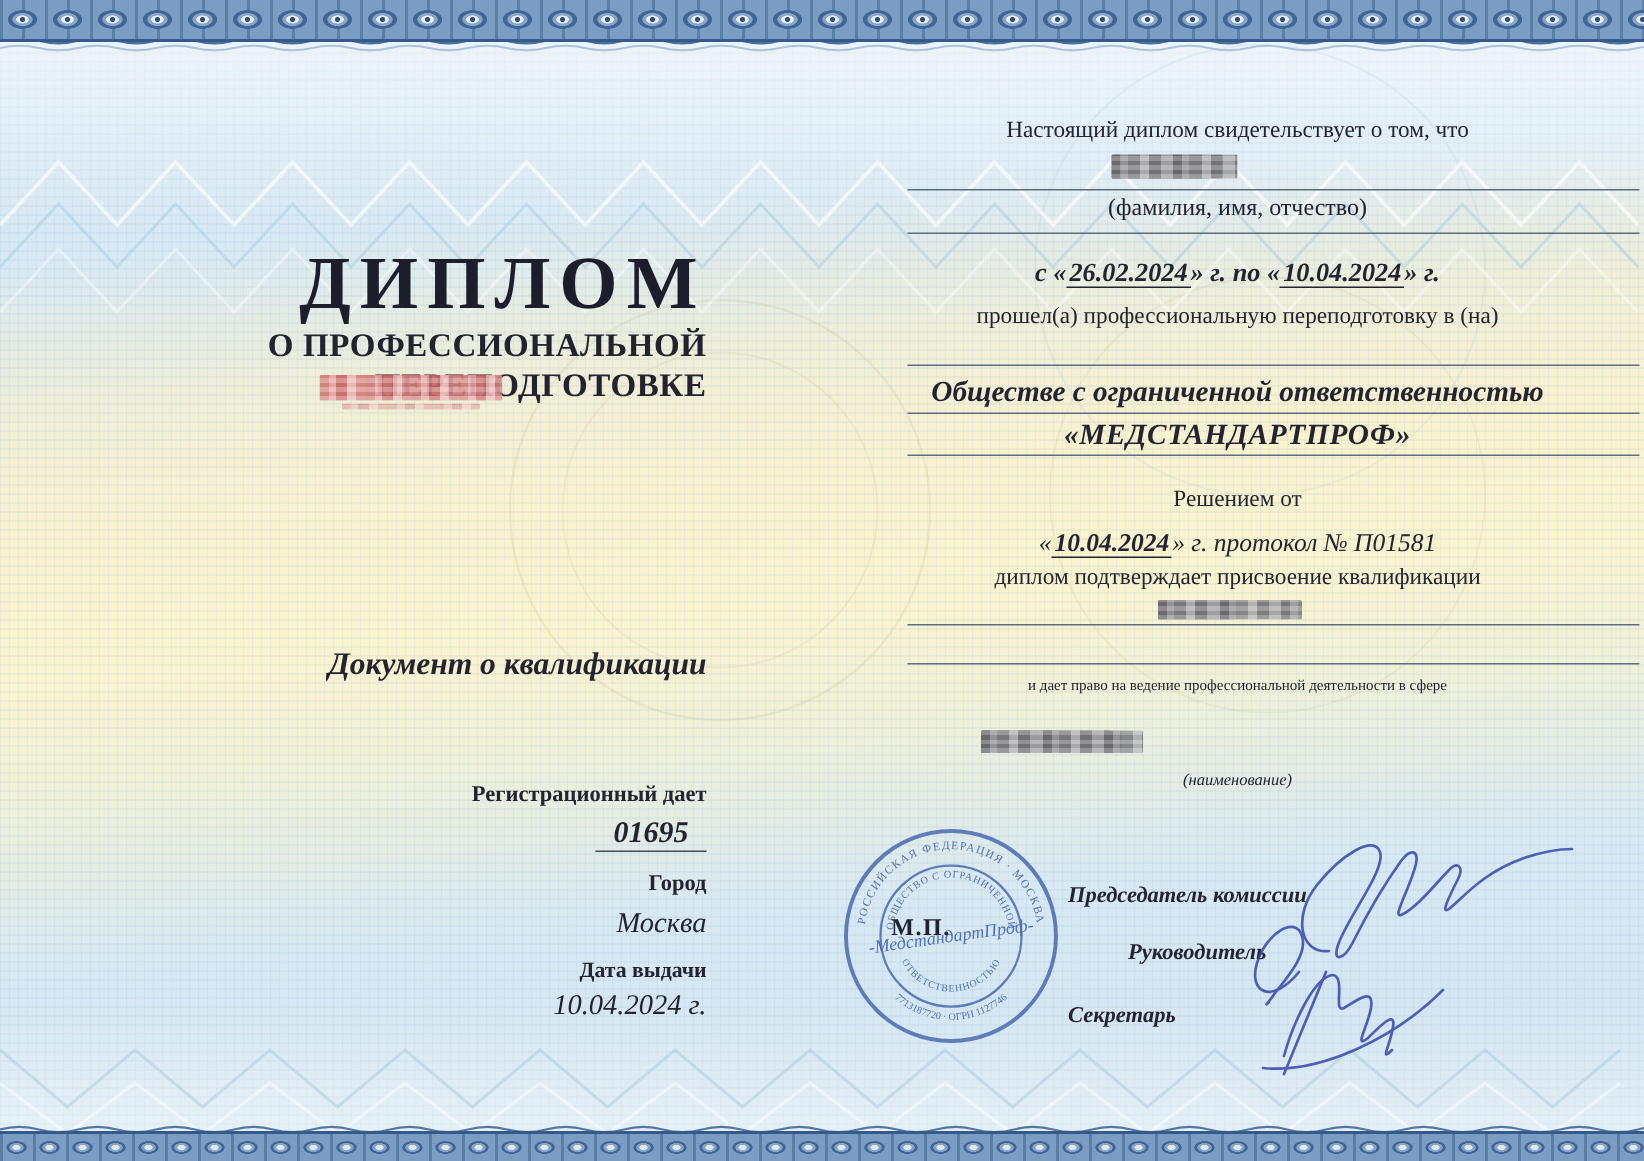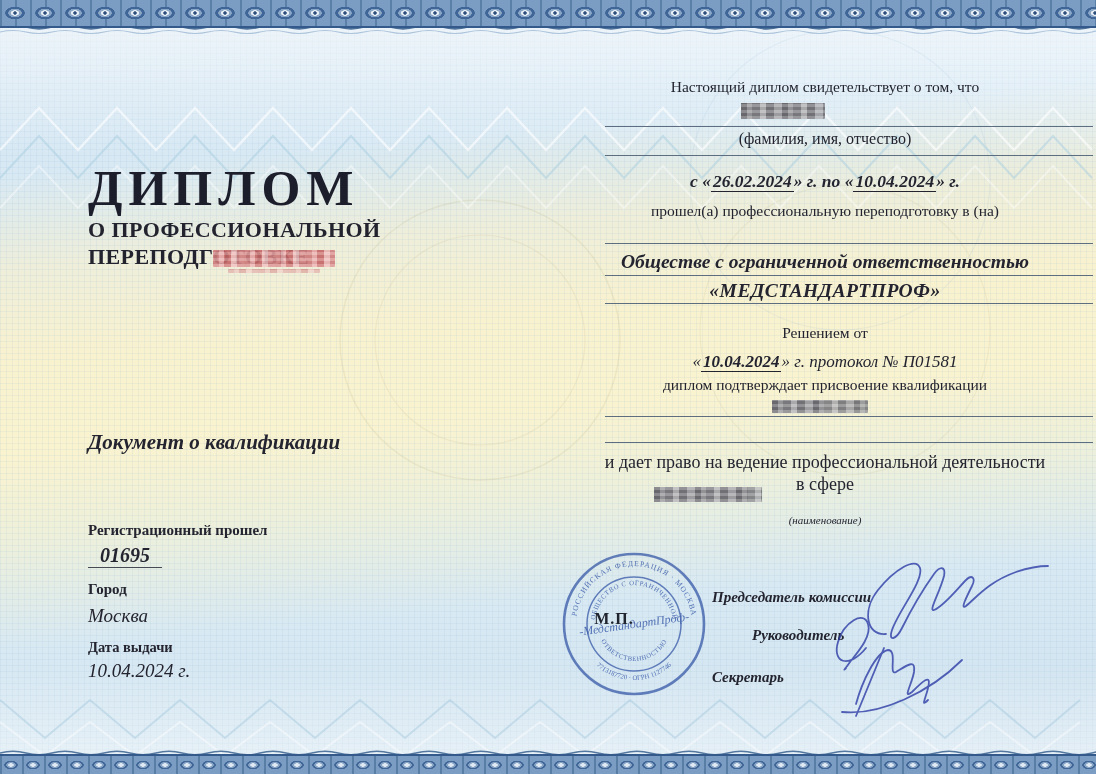--- a/index.html
+++ b/index.html
@@ -32,21 +32,21 @@
   .ribbon-bottom{position:absolute;bottom:0;left:0;right:0;height:18px;z-index:3;
     background-color:#6e92ba;
     background-image:
       radial-gradient(ellipse 8px 5px at 11px 9px, #dfe9f3 0 2.5px, #87a4c6 3px 4.5px, #3f6697 5px 6.5px, rgba(0,0,0,0) 7px),
       repeating-linear-gradient(90deg, #587ea6 0 2px, #7b9dc4 2px 22px);
     background-size:22px 18px,22px 18px;
     border-top:2px solid #34598b;}
   #deco{position:absolute;inset:0;width:1096px;height:774px;pointer-events:none;z-index:1;}
 
   
-  .l{position:absolute;left:88px;width:400px;text-align:left;line-height:1.22;z-index:2;font-family:Liberation Serif, serif;}
+  .l{position:absolute;left:71px;width:400px;text-align:right;line-height:1.22;z-index:2;font-family:Liberation Serif, serif;}
   .c{position:absolute;left:600px;width:450px;text-align:center;line-height:1.22;z-index:2;}
   .rline{position:absolute;left:605px;width:488px;height:1px;background:#5d6e80;z-index:2;}
 
   
   .title{top:158px;font-size:50px;font-weight:bold;letter-spacing:6px;color:#1d1e2b;}
   .subtitle{top:217px;font-size:22px;font-weight:600;letter-spacing:.4px;color:#22232f;}
   .doctype{top:430px;font-size:21px;font-style:italic;font-weight:600;}
   .reglabel{top:521px;font-size:15px;font-weight:600;}
   .regnum{top:543px;font-size:20px;font-style:italic;font-weight:600;}
   .citylabel{top:580px;font-size:15px;font-weight:600;}
@@ -59,21 +59,21 @@
   .statement{top:78px;font-size:15.5px;}
   .fio{top:129px;font-size:16px;}
   .period{top:171px;font-size:17.5px;font-weight:bold;font-style:italic;}
   .training{top:202px;font-size:15.5px;}
   .org1{top:250px;font-size:19.5px;font-weight:bold;font-style:italic;}
   .org2{top:279px;font-size:19.5px;font-weight:bold;font-style:italic;letter-spacing:.5px;}
   .declabel{top:324px;font-size:15.5px;}
   .decision{top:352px;font-size:17px;font-style:italic;}
   .decision b{font-weight:bold;}
   .confirm{top:376px;font-size:15.5px;}
-  .sphere{top:452px;font-size:18px;}
+  .sphere{top:452px;font-size:10px;}
   .caption2{top:514px;font-size:11px;font-style:italic;}
   .u{border-bottom:1.5px solid currentColor;padding:0 2px;text-align:center;}
 
   
   .px{position:absolute;z-index:2;border-radius:1px;opacity:.88;
     background-image:
       repeating-linear-gradient(0deg, rgba(255,255,255,.20) 0 3px, rgba(0,0,0,.06) 3px 6px),
       repeating-linear-gradient(90deg, #6e6e74 0 6px, #9b9b9f 6px 11px, #7f7f84 11px 19px, #b3b3b6 19px 25px, #77777c 25px 33px, #a6a6aa 33px 41px);}
   .px-red{position:absolute;z-index:2;border-radius:1px;opacity:.9;
     background-image:
@@ -112,21 +112,21 @@
       <path d="M0,27 Q13,23.5 26,27 Q39,30.5 52,27 Q65,23.5 78,27 Q91,30.5 104,27 Q117,23.5 130,27 Q143,30.5 156,27 Q169,23.5 182,27 Q195,30.5 208,27 Q221,23.5 234,27 Q247,30.5 260,27 Q273,23.5 286,27 Q299,30.5 312,27 Q325,23.5 338,27 Q351,30.5 364,27 Q377,23.5 390,27 Q403,30.5 416,27 Q429,23.5 442,27 Q455,30.5 468,27 Q481,23.5 494,27 Q507,30.5 520,27 Q533,23.5 546,27 Q559,30.5 572,27 Q585,23.5 598,27 Q611,30.5 624,27 Q637,23.5 650,27 Q663,30.5 676,27 Q689,23.5 702,27 Q715,30.5 728,27 Q741,23.5 754,27 Q767,30.5 780,27 Q793,23.5 806,27 Q819,30.5 832,27 Q845,23.5 858,27 Q871,30.5 884,27 Q897,23.5 910,27 Q923,30.5 936,27 Q949,23.5 962,27 Q975,30.5 988,27 Q1001,23.5 1014,27 Q1027,30.5 1040,27 Q1053,23.5 1066,27 Q1079,30.5 1092,27 Q1105,23.5 1118,27 Q1131,30.5 1144,27" fill="none" stroke="#3a628f" stroke-width="1.8" opacity="0.9"></path>
       <path d="M0,32 Q13,29 26,32 Q39,35 52,32 Q65,29 78,32 Q91,35 104,32 Q117,29 130,32 Q143,35 156,32 Q169,29 182,32 Q195,35 208,32 Q221,29 234,32 Q247,35 260,32 Q273,29 286,32 Q299,35 312,32 Q325,29 338,32 Q351,35 364,32 Q377,29 390,32 Q403,35 416,32 Q429,29 442,32 Q455,35 468,32 Q481,29 494,32 Q507,35 520,32 Q533,29 546,32 Q559,35 572,32 Q585,29 598,32 Q611,35 624,32 Q637,29 650,32 Q663,35 676,32 Q689,29 702,32 Q715,35 728,32 Q741,29 754,32 Q767,35 780,32 Q793,29 806,32 Q819,35 832,32 Q845,29 858,32 Q871,35 884,32 Q897,29 910,32 Q923,35 936,32 Q949,29 962,32 Q975,35 988,32 Q1001,29 1014,32 Q1027,35 1040,32 Q1053,29 1066,32 Q1079,35 1092,32 Q1105,29 1118,32 Q1131,35 1144,32" fill="none" stroke="#6b93bd" stroke-width="1.2" opacity="0.5"></path>
       <path d="M0,753 Q13,749.5 26,753 Q39,756.5 52,753 Q65,749.5 78,753 Q91,756.5 104,753 Q117,749.5 130,753 Q143,756.5 156,753 Q169,749.5 182,753 Q195,756.5 208,753 Q221,749.5 234,753 Q247,756.5 260,753 Q273,749.5 286,753 Q299,756.5 312,753 Q325,749.5 338,753 Q351,756.5 364,753 Q377,749.5 390,753 Q403,756.5 416,753 Q429,749.5 442,753 Q455,756.5 468,753 Q481,749.5 494,753 Q507,756.5 520,753 Q533,749.5 546,753 Q559,756.5 572,753 Q585,749.5 598,753 Q611,756.5 624,753 Q637,749.5 650,753 Q663,756.5 676,753 Q689,749.5 702,753 Q715,756.5 728,753 Q741,749.5 754,753 Q767,756.5 780,753 Q793,749.5 806,753 Q819,756.5 832,753 Q845,749.5 858,753 Q871,756.5 884,753 Q897,749.5 910,753 Q923,756.5 936,753 Q949,749.5 962,753 Q975,756.5 988,753 Q1001,749.5 1014,753 Q1027,756.5 1040,753 Q1053,749.5 1066,753 Q1079,756.5 1092,753 Q1105,749.5 1118,753 Q1131,756.5 1144,753" fill="none" stroke="#3a628f" stroke-width="1.5" opacity="0.85"></path>
     </svg>
 
   <div class="l title">ДИПЛОМ</div>
   <div class="l subtitle">О ПРОФЕССИОНАЛЬНОЙ ПЕРЕПОДГОТОВКЕ</div>
   <div class="px-red" style="left:213px;top:250px;width:122px;height:17px;"></div>
   <div class="px-red" style="left:228px;top:269px;width:92px;height:4px;opacity:.55;"></div>
   <div class="l doctype">Документ о квалификации</div>
-  <div class="l reglabel">Регистрационный прошел</div>
+  <div class="l reglabel">Регистрационный дает</div>
   <div class="l regnum"><span class="u2">01695</span></div>
   <div class="l cityval">Москва</div>
   <div class="l citylabel">Город</div>
   <div class="l datelabel">Дата выдачи</div>
   <div class="l dateval">10.04.2024 г.</div>
 
   <div class="c statement">Настоящий диплом свидетельствует о том, что</div>
 
   <div class="blur-row" style="left:741px;top:103px;height:16px;">
     <div class="chunk px" style="width:84px;"></div>

